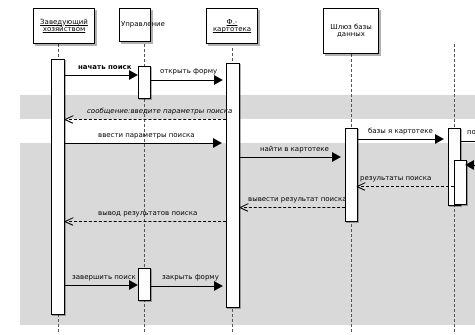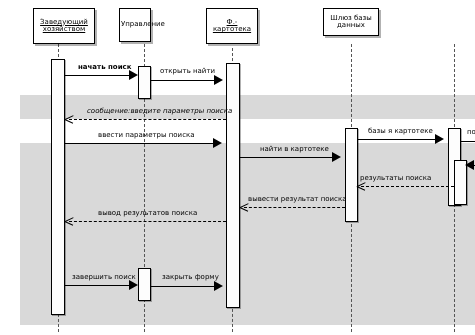--- a/index.html
+++ b/index.html
@@ -118,21 +118,21 @@
   </div>
 
   <div class="actor-box" style="left:99px;top:8px;width:32px;height:34px;">
     <span class="label">Управление</span>
   </div>
 
   <div class="actor-box underlined" style="left:186px;top:8px;width:52px;height:36px;">
     <span class="label">Ф.-картотека</span>
   </div>
 
-  <div class="actor-box" style="left:303px;top:8px;width:56px;height:28px;">
+  <div class="actor-box" style="left:303px;top:8px;width:56px;height:46px;">
     <span class="label">Шлюз базы данных</span>
   </div>
 
 
   <div class="activation" style="left:31px;top:59px;width:14px;height:256px;"></div>
 
   <div class="activation" style="left:118px;top:66px;width:13px;height:33px;"></div>
 
   <div class="activation" style="left:118px;top:268px;width:13px;height:33px;"></div>
 
@@ -143,21 +143,21 @@
   <div class="activation" style="left:428px;top:128px;width:13px;height:78px;"></div>
 
   <div class="activation" style="left:434px;top:160px;width:13px;height:45px;"></div>
 
   <div class="msg-line" style="left:45px;top:75px;width:64px;"></div>
   <div class="arrow right" style="left:109px;top:70px;"></div>
   <div class="msg-label" style="left:58px;top:64px;font-weight:bold;">начать поиск</div>
 
   <div class="msg-line" style="left:131px;top:80px;width:63px;"></div>
   <div class="arrow right" style="left:194px;top:75px;"></div>
-  <div class="msg-label" style="left:140px;top:68px;">открыть найти</div>
+  <div class="msg-label" style="left:140px;top:68px;">открыть форму</div>
 
   <div class="msg-line dashed" style="left:49px;top:119px;width:157px;"></div>
   <div class="arrow-open" style="left:45px;top:114px;"></div>
   <div class="msg-label" style="left:67px;top:108px;font-style:italic;">сообщение:введите параметры поиска</div>
 
   <div class="msg-line" style="left:45px;top:143px;width:148px;"></div>
   <div class="arrow right" style="left:193px;top:138px;"></div>
   <div class="msg-label" style="left:78px;top:132px;">ввести параметры поиска</div>
 
   <div class="msg-line" style="left:220px;top:157px;width:92px;"></div>

